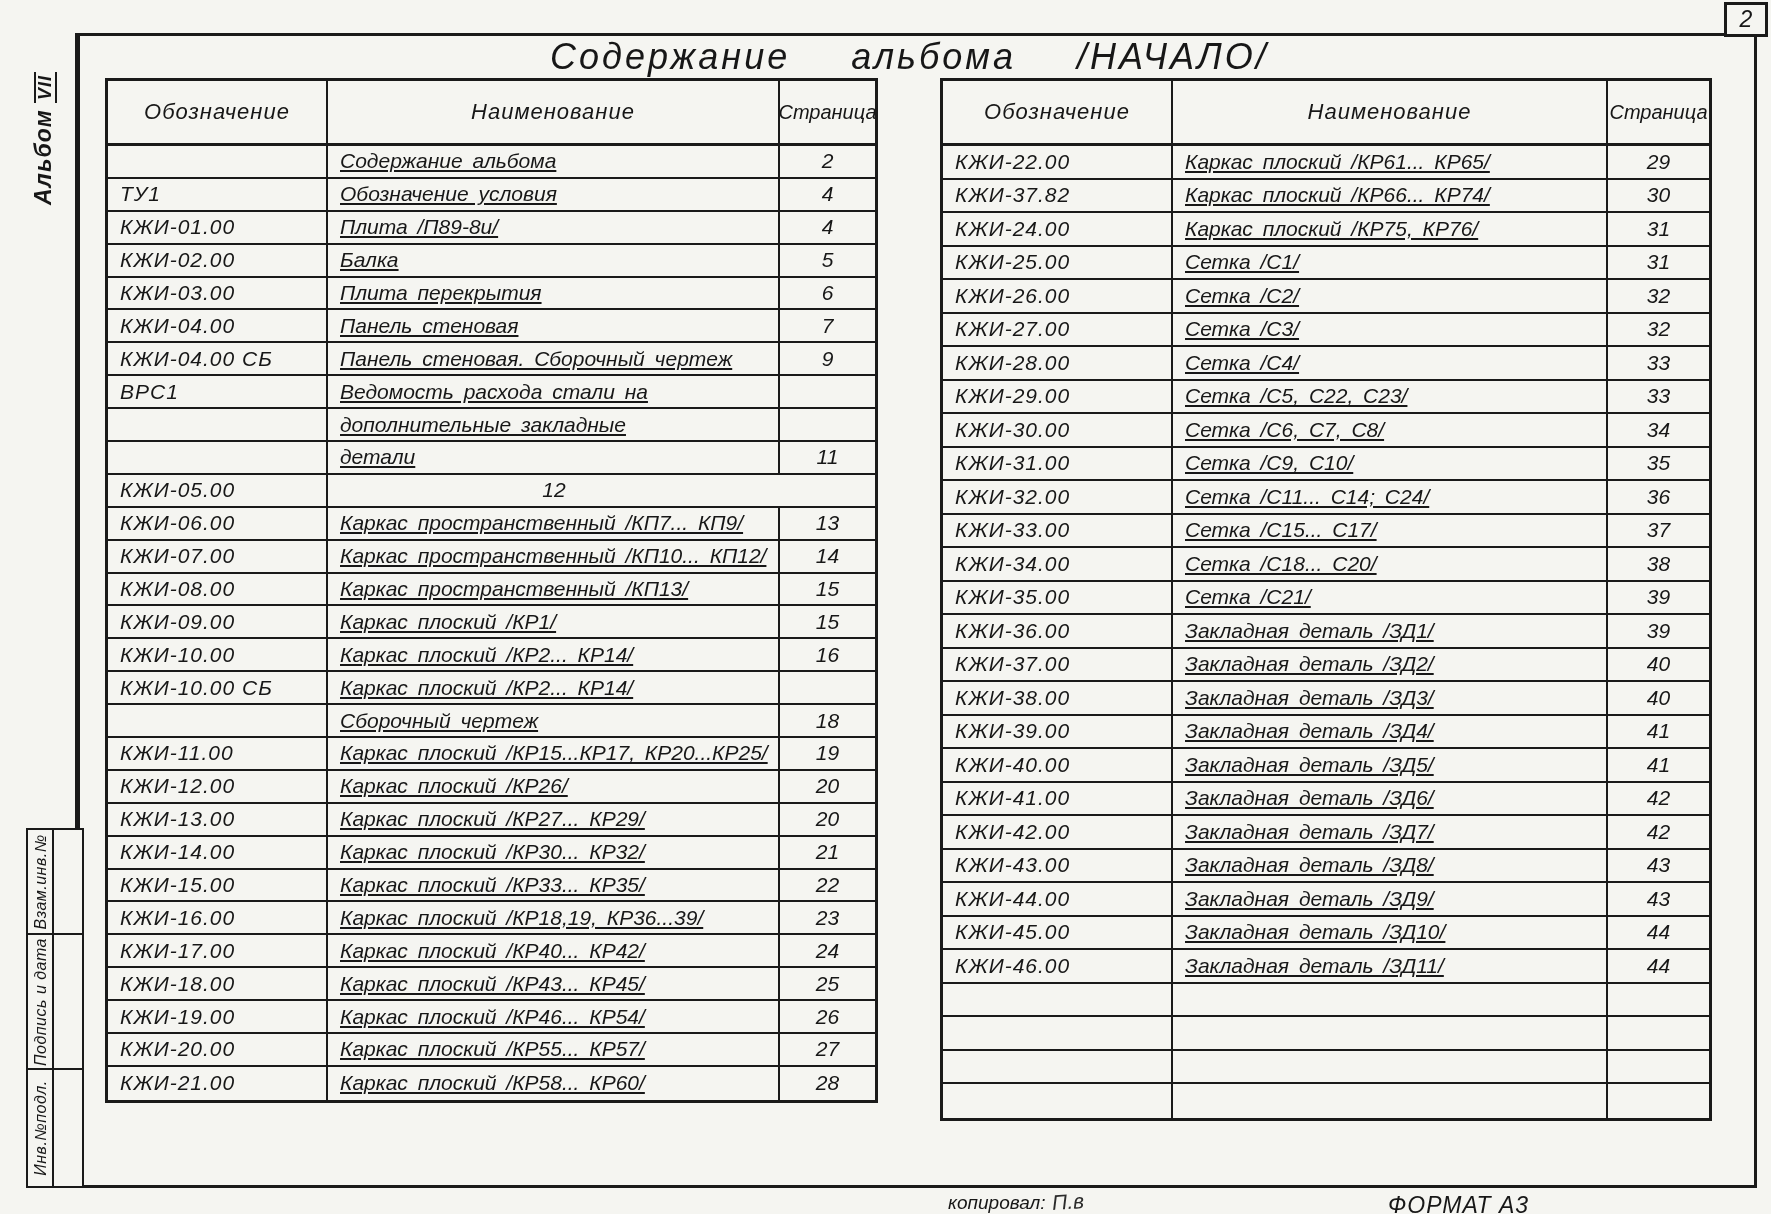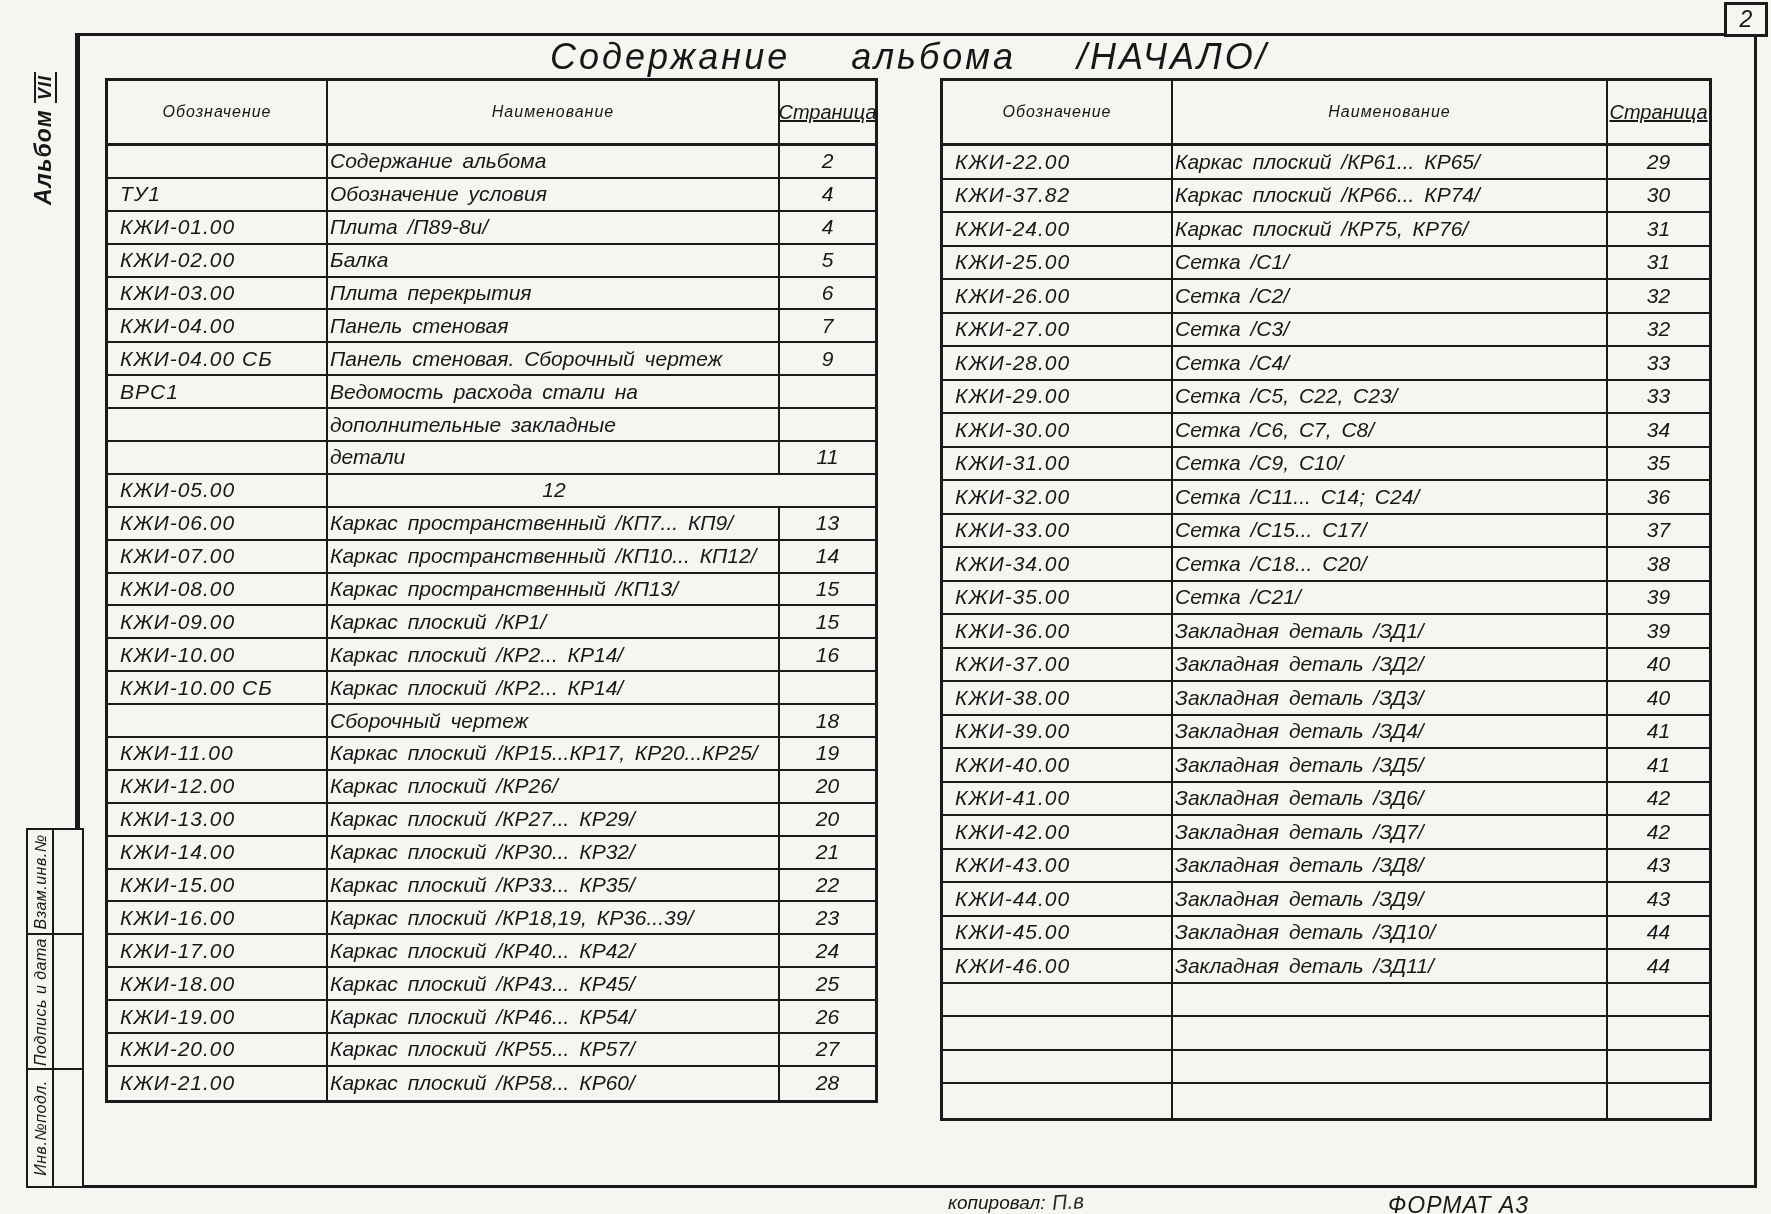--- a/index.html
+++ b/index.html
@@ -40,37 +40,37 @@
   }
   #left-table{left:105px;width:767px;--c1:220px;--c2:452px;--c3:95px;--rh:32.9px;}
   #right-table{left:940px;width:766px;--c1:230px;--c2:435px;--c3:101px;--rh:33.5px;}
   .toc-header{
     display:grid;grid-template-columns:var(--c1) var(--c2) var(--c3);
     height:62px;border-bottom:3px solid var(--ink);
   }
   .toc-header>div{
     border-right:2px solid var(--ink);
     display:flex;align-items:center;justify-content:center;
-    font-size:16px;letter-spacing:1px;white-space:nowrap;overflow:hidden;
-  }
-  .toc-header>div:last-child{border-right:none;font-size:20px;letter-spacing:0;text-decoration:underline;}
+    font-size:22px;letter-spacing:1px;white-space:nowrap;overflow:hidden;
+  }
+  .toc-header>div:last-child{border-right:none;font-size:20px;letter-spacing:0;}
   .toc-row{
     display:grid;grid-template-columns:var(--c1) var(--c2) var(--c3);
     height:var(--rh);border-bottom:2px solid var(--ink);
     box-sizing:border-box;
   }
   .toc-body .toc-row:last-child{border-bottom:none;}
   .cell{
     border-right:2px solid var(--ink);
     display:flex;align-items:center;
     font-size:21px;white-space:nowrap;overflow:hidden;
     box-sizing:border-box;
   }
   .cell-d{padding-left:12px;letter-spacing:1px;}
-  .cell-n{padding-left:2px;word-spacing:4px;}
+  .cell-n{padding-left:12px;word-spacing:4px;text-decoration:underline;}
   .cell-p{border-right:none;justify-content:center;padding:0;}
   
   .album-label{
     position:absolute;left:30px;top:205px;
     transform:rotate(-90deg);transform-origin:0 0;
     font-size:23px;font-weight:bold;white-space:nowrap;letter-spacing:1px;
   }
   .album-num{
     display:inline-block;font-size:18px;line-height:1.05;
     border-top:2px solid var(--ink);border-bottom:2px solid var(--ink);

